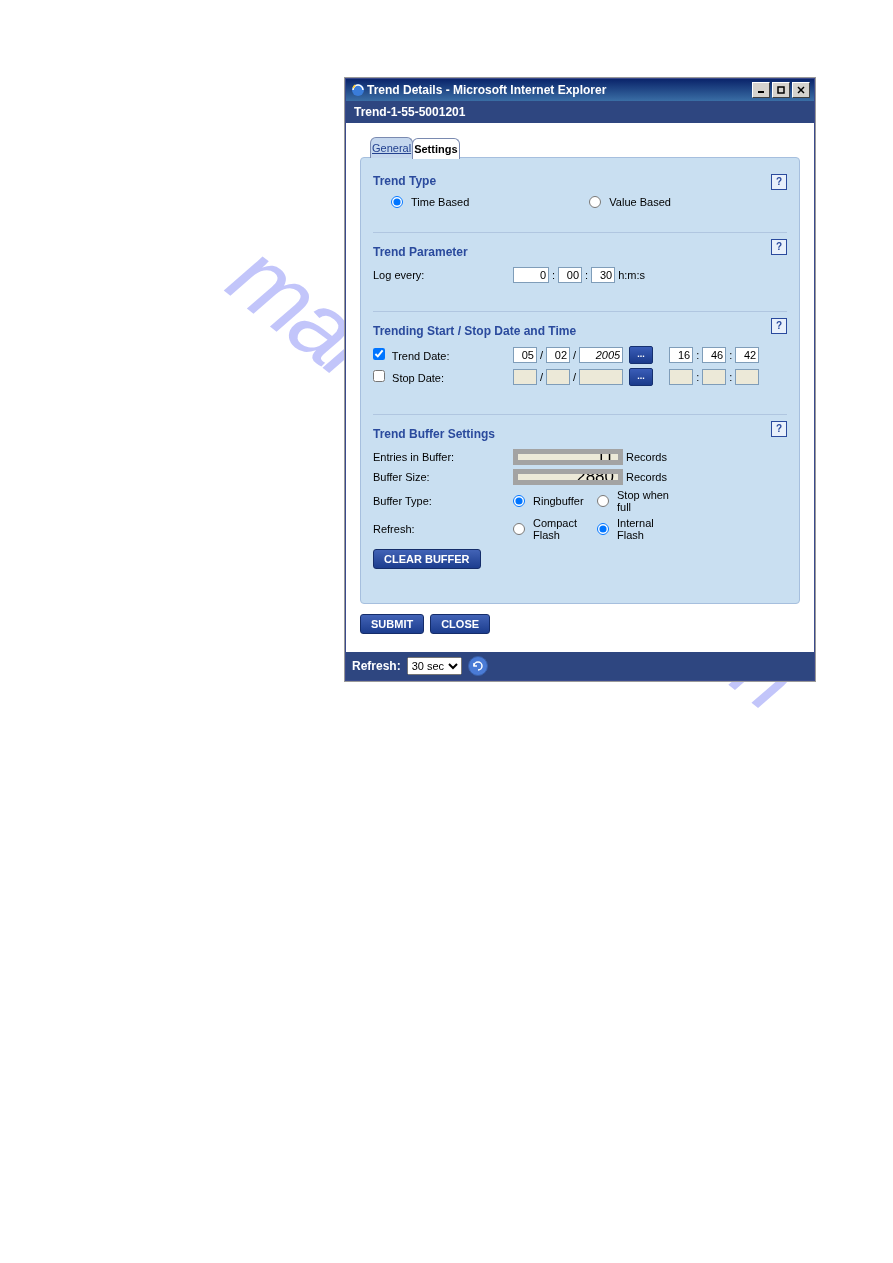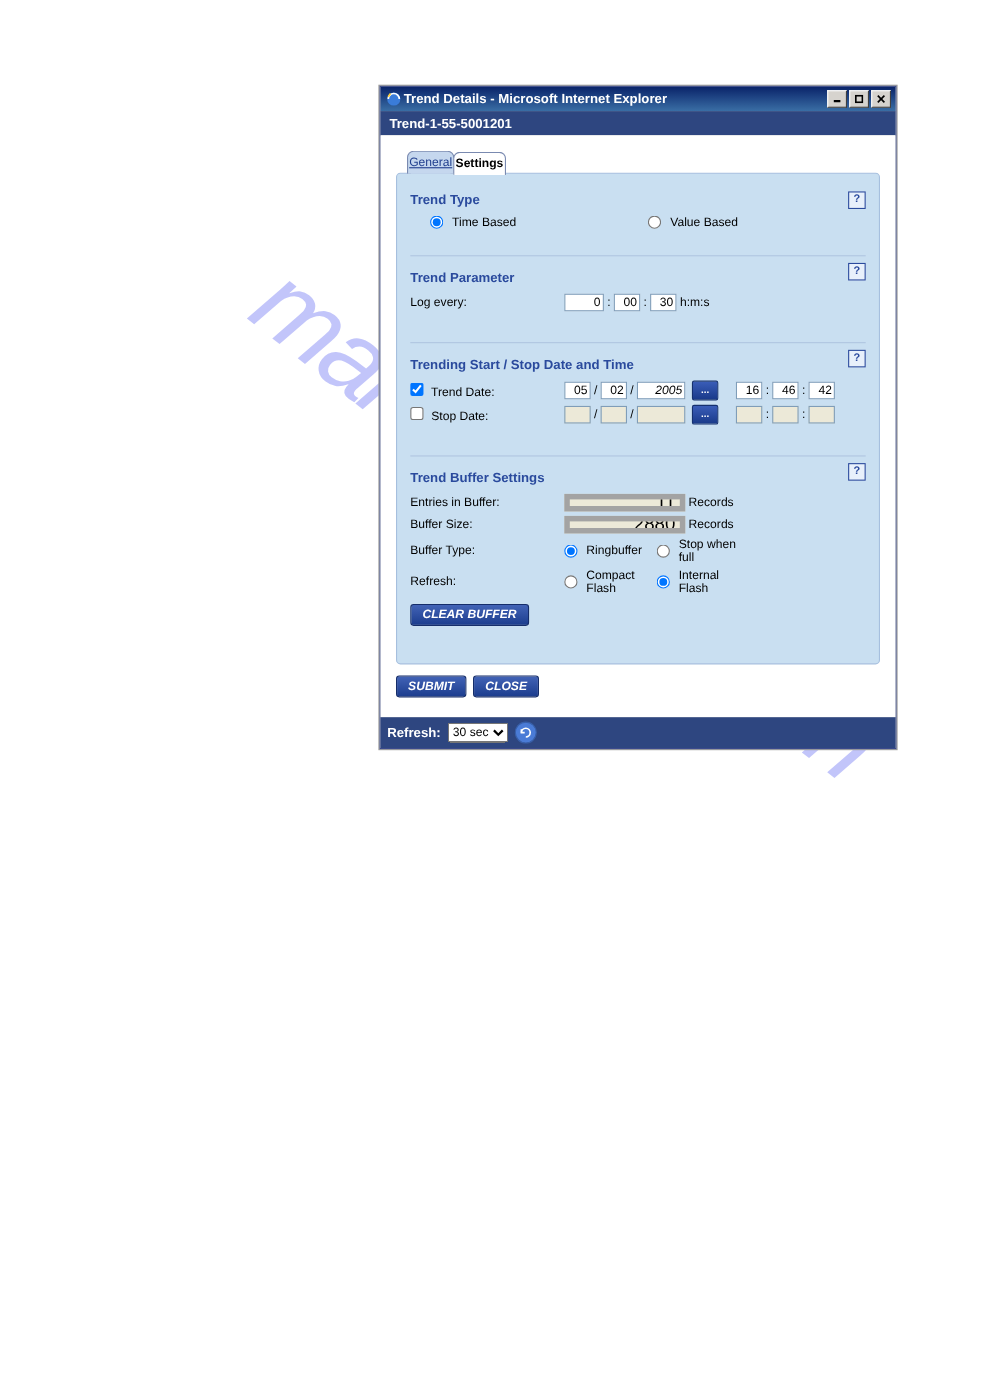--- a/index.html
+++ b/index.html
@@ -199,21 +199,20 @@
     padding: 0 4px;
     box-sizing: border-box;
   }
   .action-btn {
     display: inline-block;
     background: linear-gradient(to bottom, #4263b6, #1c3d8e);
     border: 1px solid #152d6a;
     border-radius: 3px;
     color: #fff;
     font-weight: bold;
-    font-style: italic;
     padding: 3px 10px;
     font-size: 11px;
     text-align: center;
   }
   .btns-outer {
     margin-top: 10px;
     display: flex;
     gap: 6px;
   }
   .footer {

